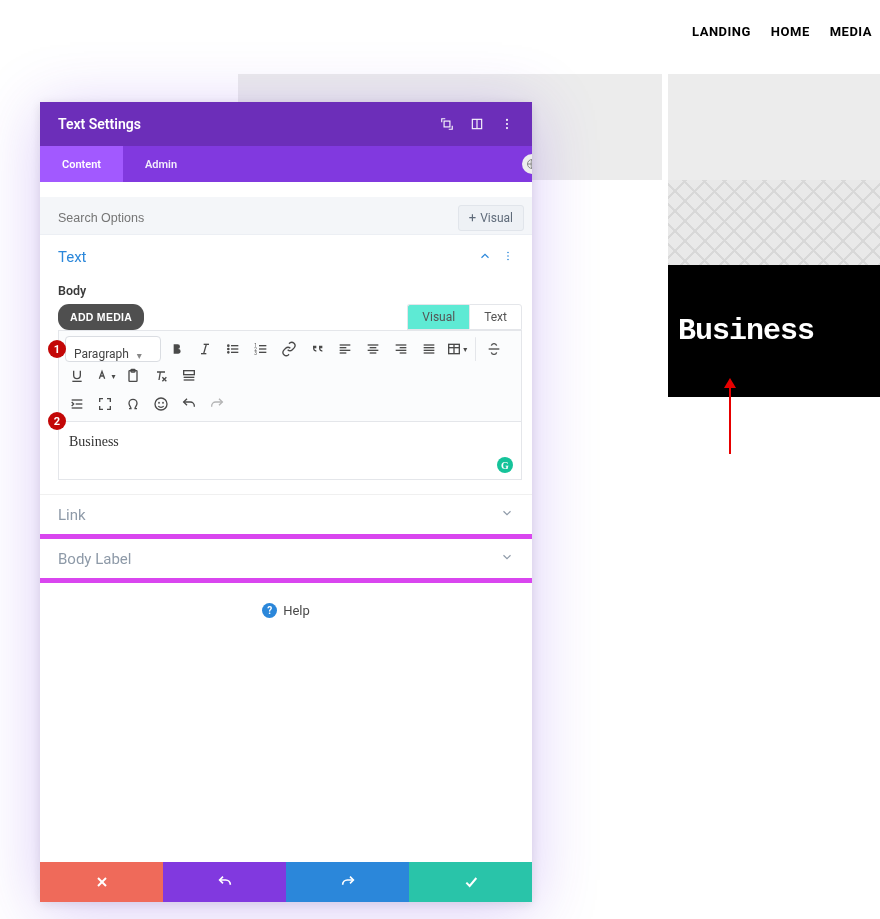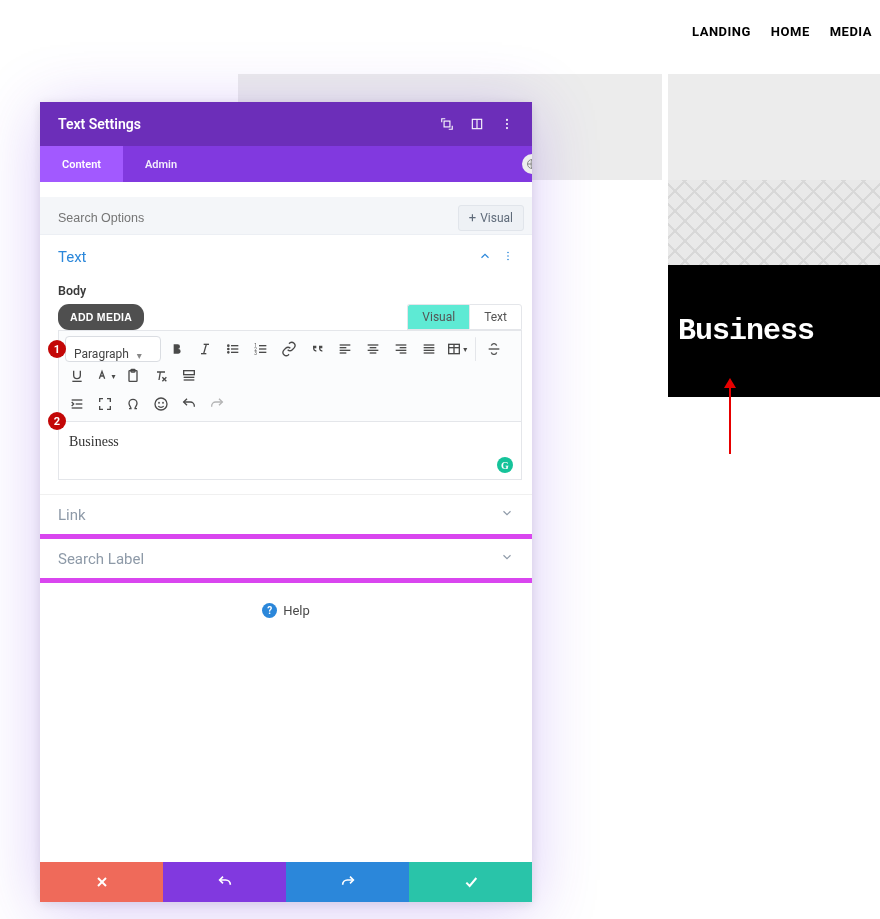--- a/index.html
+++ b/index.html
@@ -350,21 +350,21 @@
 
   <div class="section-hdr">
     <span class="ttl">Link</span>
     <span class="ctr">
         <span class="chev"><svg viewBox="0 0 24 24" fill="none" stroke="currentColor" stroke-width="2" width="14" height="14">
             <polyline points="6 9 12 15 18 9"></polyline>
           </svg></span>
       </span>
   </div>
   <div class="section-hdr">
-    <span class="ttl">Search Label</span>
+    <span class="ttl">Body Label</span>
     <span class="ctr">
         <span class="chev"><svg viewBox="0 0 24 24" fill="none" stroke="currentColor" stroke-width="2" width="14" height="14">
             <polyline points="6 9 12 15 18 9"></polyline>
           </svg></span>
       </span>
   </div>
 
   <div class="help-row">
     <span class="qicon">?</span>
     <span>Help</span>

